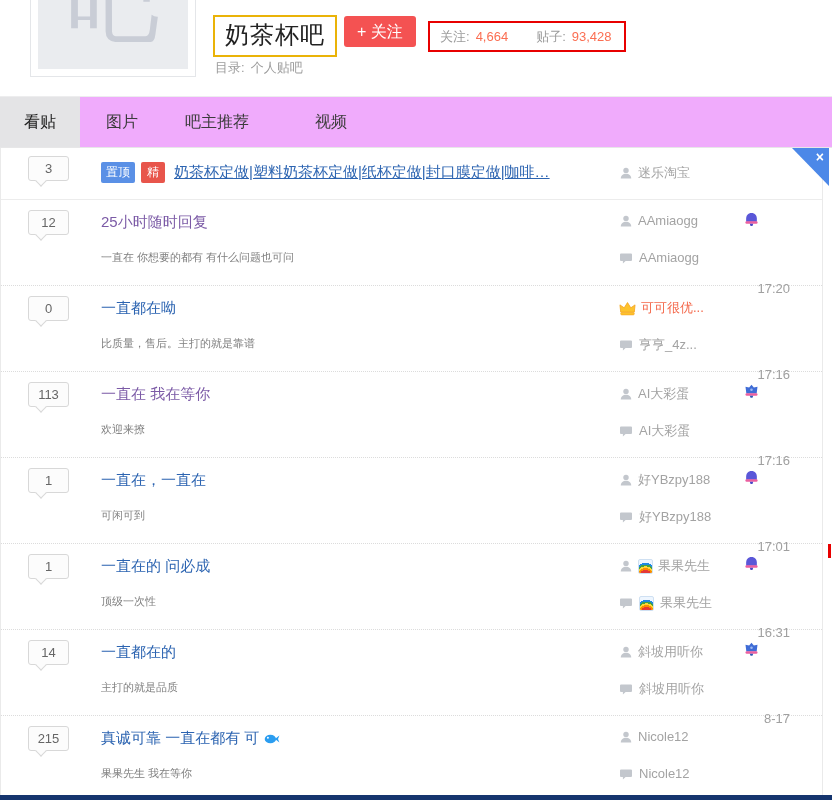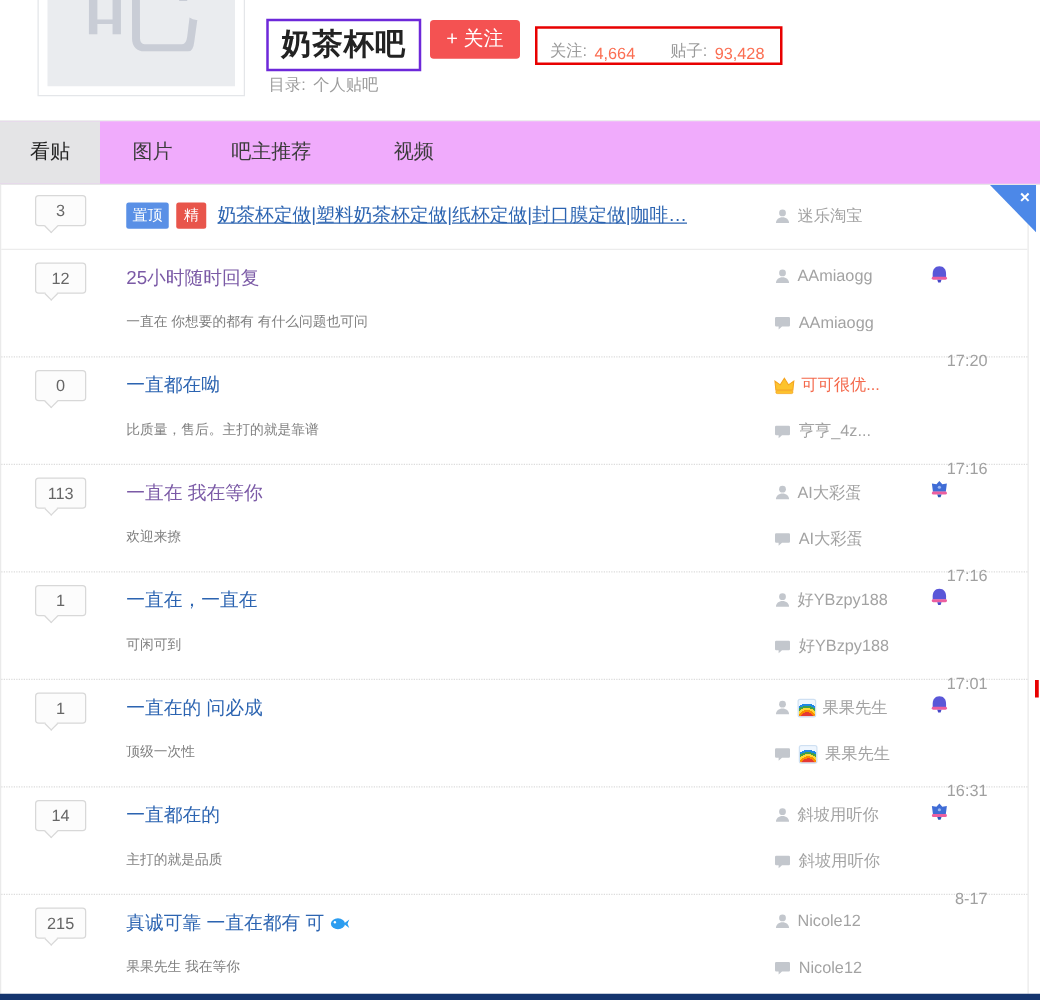--- a/index.html
+++ b/index.html
@@ -7,28 +7,28 @@
   body { font-family:"Liberation Sans","DejaVu Sans",sans-serif; }
   .page { position:relative; width:832px; height:800px; background:#fff; overflow:hidden; }
 
   
   .header { position:absolute; top:0; left:0; width:832px; height:96px; background:#fff; }
   .avatar-box { position:absolute; left:30px; top:-18px; width:166px; height:95px;
     border:1px solid #e4e6e9; background:#fff; padding:7px; }
   .avatar-inner { width:100%; height:100%; background:#eaecef; overflow:hidden;
     display:flex; justify-content:center; }
   .avatar-glyph { font-size:92px; line-height:1; color:#c9cdd6; margin-top:-36px; }
-  .title-box { position:absolute; left:213px; top:15px; border:2px solid #6d28d9;
-    padding:2px 10px 4px; background:#fff;font-weight:bold; }
+  .title-box { position:absolute; left:213px; top:15px; border:2px solid #eab308;
+    padding:2px 10px 4px; background:#fff; }
   .forum-title { font-size:24px; color:#222; letter-spacing:1px; }
   .follow-btn { position:absolute; left:344px; top:16px; height:31px; line-height:31px;
     background:#f45252; color:#fff; font-size:16px; padding:0 13px; border-radius:3px;
     border:none; cursor:pointer; }
   .stats-box { position:absolute; left:428px; top:21px; height:31px; border:2px solid #e80000;
-    display:flex; align-items:flex-end; padding:0 10px; gap:6px; font-size:13px; background:#fff; }
+    display:flex; align-items:center; padding:0 10px; gap:6px; font-size:13px; background:#fff; }
   .stat-label { color:#9a9a9a; }
   .stat-value { color:#fb6e52; margin-right:22px; }
   .stat-value:last-child { margin-right:2px; }
   .dir-line { position:absolute; left:215px; top:59px; font-size:13px; color:#9c9c9c; }
   .dir-line .dir-value { margin-left:6px; color:#9c9c9c; }
 
   
   .tabs { position:absolute; top:96px; left:0; width:832px; height:52px; background:#f0abfc;
     border-top:1px solid #ededee; border-bottom:1px solid #e7e7e8; }
   .tab { position:absolute; top:0; height:50px; line-height:50px; font-size:16px; color:#3c3c3c;

